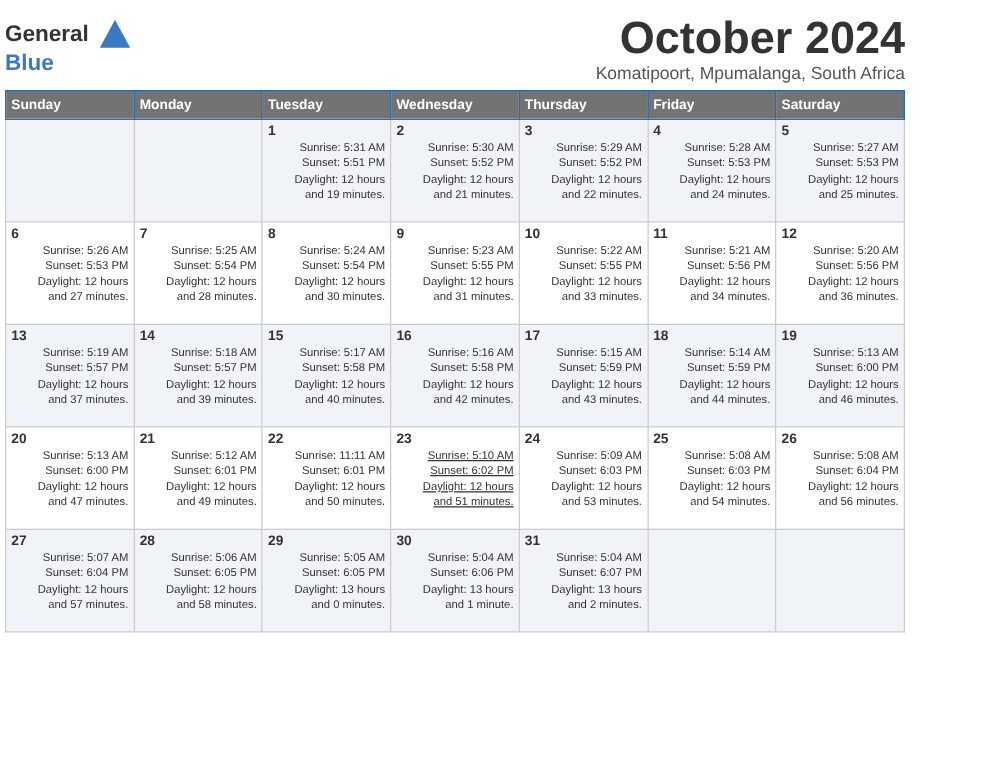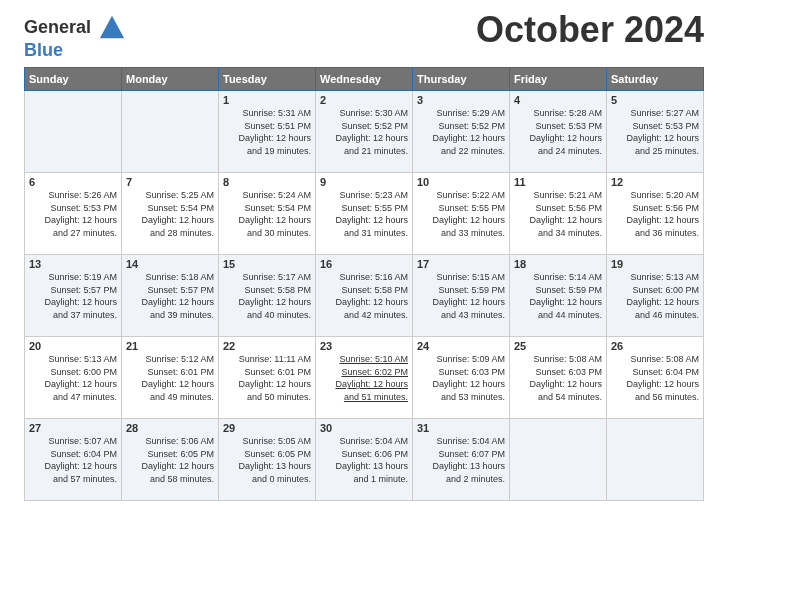--- a/index.html
+++ b/index.html
@@ -5,21 +5,21 @@
     * { box-sizing: border-box; margin: 0; padding: 0; }
     body {
       font-family: Arial, sans-serif;
       background: #fff;
       width: 792px;
       height: 612px;
       overflow: hidden;
     }
     .container {
       width: 728px;
-      padding: 10px 24px;
+      padding: 10px 4px;
     }
     .header-area {
       display: flex;
       justify-content: space-between;
       align-items: flex-start;
       margin-bottom: 6px;
     }
     .logo {
       display: flex;
       align-items: center;
@@ -96,20 +96,21 @@
             <svg class="logo-icon" viewBox="0 0 30 30" style="display:inline-block;vertical-align:middle;">
               <polygon points="15,2 28,26 2,26" fill="#3a7abf"></polygon>
             </svg>
           </div>
         </div>
         <div style="font-size:18px;font-weight:bold;color:#3a7abf;margin-top:-2px;">Blue</div>
       </div>
     </div>
     <div class="title-area">
       <div class="month-title">October 2024</div>
+      <div class="subtitle">Komatipoort, Mpumalanga, South Africa</div>
     </div>
   </div>
 
   <table>
     <thead>
       <tr>
       <th>Sunday</th>
           <th>Monday</th>
           <th>Tuesday</th>
           <th>Wednesday</th>

